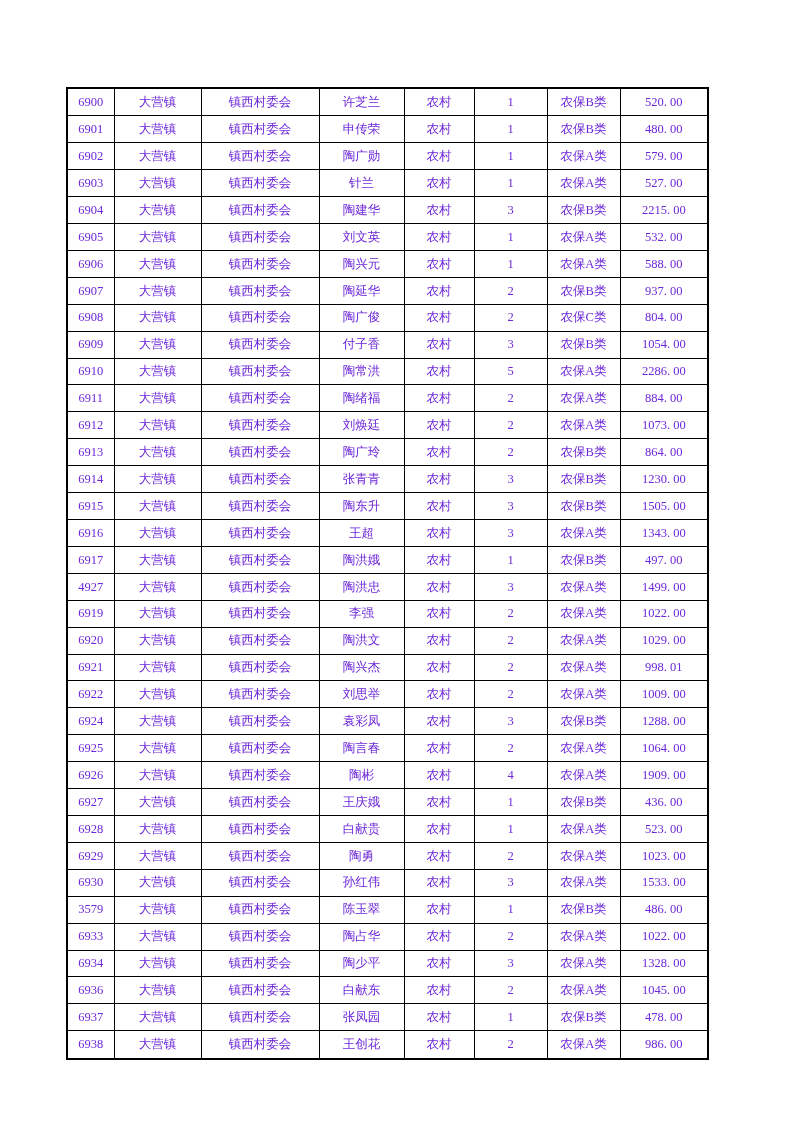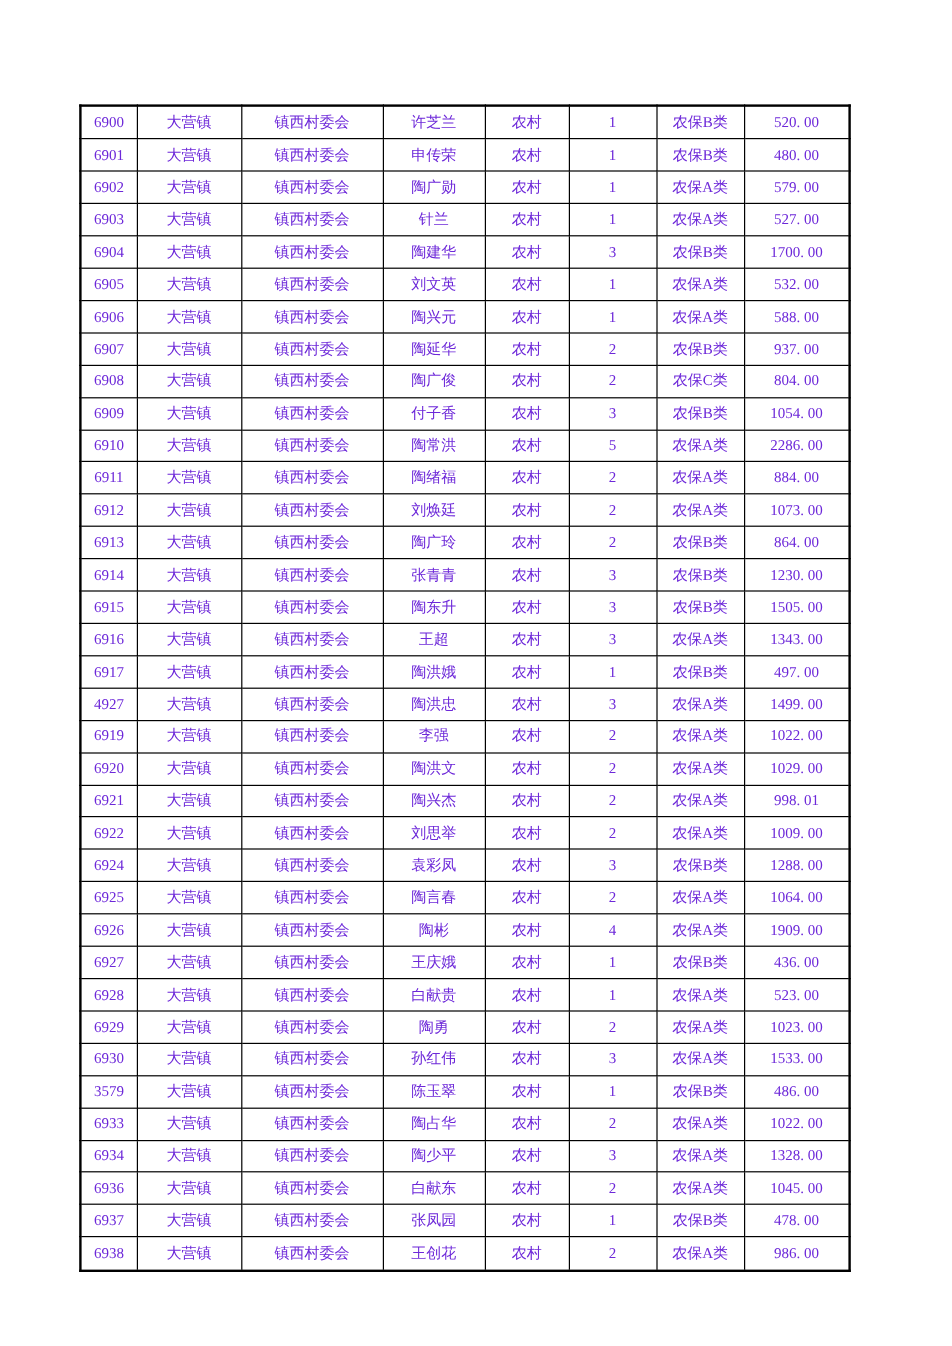--- a/index.html
+++ b/index.html
@@ -95,21 +95,21 @@
           <td>527. 00</td>
         </tr>
         <tr>
           <td>6904</td>
           <td>大营镇</td>
           <td>镇西村委会</td>
           <td>陶建华</td>
           <td>农村</td>
           <td>3</td>
           <td>农保B类</td>
-          <td>1700. 00</td>
+          <td>2215. 00</td>
         </tr>
         <tr>
           <td>6905</td>
           <td>大营镇</td>
           <td>镇西村委会</td>
           <td>刘文英</td>
           <td>农村</td>
           <td>1</td>
           <td>农保A类</td>
           <td>532. 00</td>

